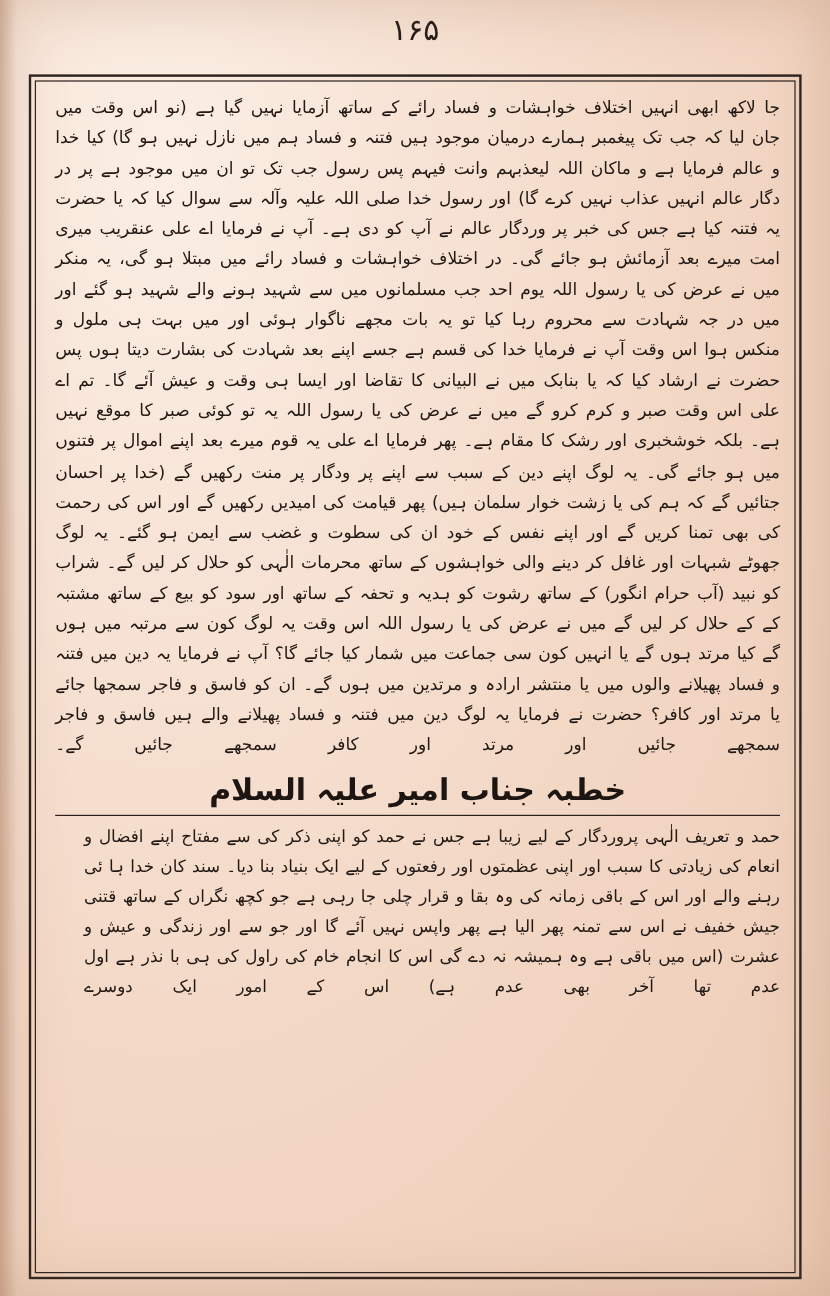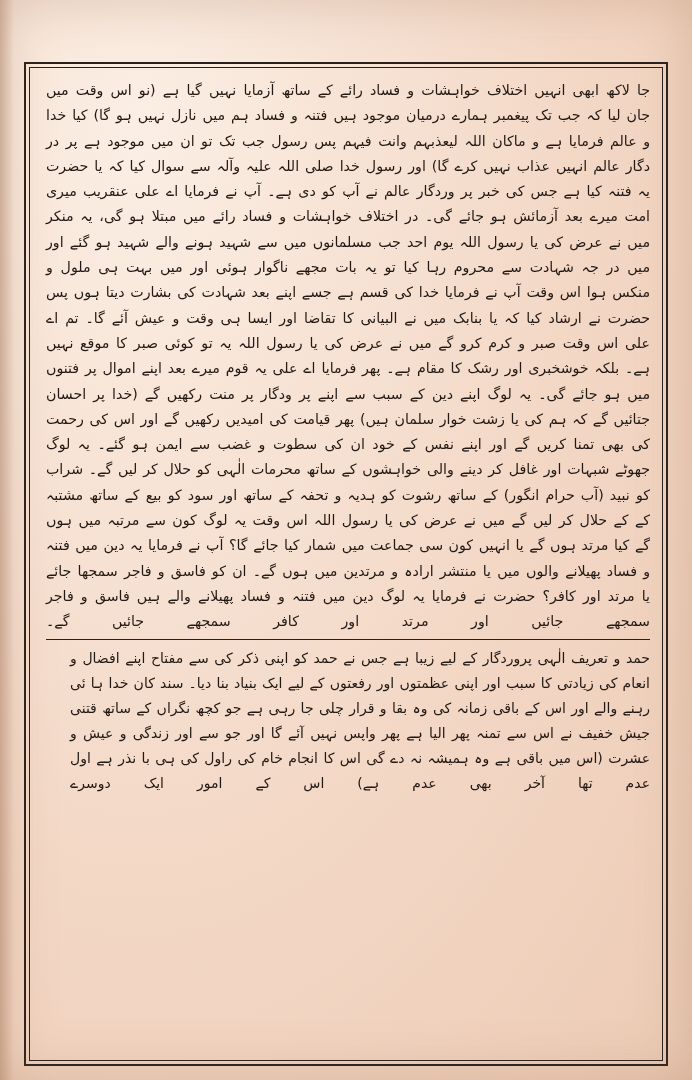--- a/index.html
+++ b/index.html
@@ -112,28 +112,30 @@
     height: 100%;
     background: linear-gradient(to right, rgba(150,100,70,0.35), rgba(150,100,70,0));
     pointer-events: none;
   }
 </style>
 </head>
 <body>
 
 <div class="page">
 
+  <div class="page-number">۱۶۵</div>
 
   <div class="frame-outer">
     <div class="frame-inner">
 
       <div class="body-text">
         <p>جا لاکھ ابھی انہیں اختلاف خواہشات و فساد رائے کے ساتھ آزمایا نہیں گیا ہے (نو اس وقت میں جان لیا کہ جب تک پیغمبر ہمارے درمیان موجود ہیں فتنہ و فساد ہم میں نازل نہیں ہو گا) کیا خدا و عالم فرمایا ہے و ماکان اللہ لیعذبہم وانت فیہم پس رسول جب تک تو ان میں موجود ہے پر در دگار عالم انہیں عذاب نہیں کرے گا) اور رسول خدا صلی اللہ علیہ وآلہ سے سوال کیا کہ یا حضرت یہ فتنہ کیا ہے جس کی خبر پر وردگار عالم نے آپ کو دی ہے۔ آپ نے فرمایا اے علی عنقریب میری امت میرے بعد آزمائش ہو جائے گی۔ در اختلاف خواہشات و فساد رائے میں مبتلا ہو گی، یہ منکر میں نے عرض کی یا رسول اللہ یوم احد جب مسلمانوں میں سے شہید ہونے والے شہید ہو گئے اور میں در جہ شہادت سے محروم رہا کیا تو یہ بات مجھے ناگوار ہوئی اور میں بہت ہی ملول و منکس ہوا اس وقت آپ نے فرمایا خدا کی قسم ہے جسے اپنے بعد شہادت کی بشارت دیتا ہوں پس حضرت نے ارشاد کیا کہ یا بنابک میں نے البیانی کا تقاضا اور ایسا ہی وقت و عیش آئے گا۔ تم اے علی اس وقت صبر و کرم کرو گے میں نے عرض کی یا رسول اللہ یہ تو کوئی صبر کا موقع نہیں ہے۔ بلکہ خوشخبری اور رشک کا مقام ہے۔ پھر فرمایا اے علی یہ قوم میرے بعد اپنے اموال پر فتنوں میں ہو جائے گی۔ یہ لوگ اپنے دین کے سبب سے اپنے پر ودگار پر منت رکھیں گے (خدا پر احسان جتائیں گے کہ ہم کی یا زشت خوار سلمان ہیں) پھر قیامت کی امیدیں رکھیں گے اور اس کی رحمت کی بھی تمنا کریں گے اور اپنے نفس کے خود ان کی سطوت و غضب سے ایمن ہو گئے۔ یہ لوگ جھوٹے شبہات اور غافل کر دینے والی خواہشوں کے ساتھ محرمات الٰہی کو حلال کر لیں گے۔ شراب کو نبید (آب حرام انگور) کے ساتھ رشوت کو ہدیہ و تحفہ کے ساتھ اور سود کو بیع کے ساتھ مشتبہ کے کے حلال کر لیں گے میں نے عرض کی یا رسول اللہ اس وقت یہ لوگ کون سے مرتبہ میں ہوں گے کیا مرتد ہوں گے یا انہیں کون سی جماعت میں شمار کیا جائے گا؟ آپ نے فرمایا یہ دین میں فتنہ و فساد پھیلانے والوں میں یا منتشر ارادہ و مرتدین میں ہوں گے۔ ان کو فاسق و فاجر سمجھا جائے یا مرتد اور کافر؟ حضرت نے فرمایا یہ لوگ دین میں فتنہ و فساد پھیلانے والے ہیں فاسق و فاجر سمجھے جائیں اور مرتد اور کافر سمجھے جائیں گے۔</p>
       </div>
 
+      <div class="section-heading">خطبہ جناب امیر علیہ السلام</div>
 
       <div class="rule"></div>
 
       <div class="sub-text">
         <p>حمد و تعریف الٰہی پروردگار کے لیے زیبا ہے جس نے حمد کو اپنی ذکر کی سے مفتاح اپنے افضال و انعام کی زیادتی کا سبب اور اپنی عظمتوں اور رفعتوں کے لیے ایک بنیاد بنا دیا۔ سند کان خدا ہا ئی رہنے والے اور اس کے باقی زمانہ کی وہ بقا و قرار چلی جا رہی ہے جو کچھ نگراں کے ساتھ قتنی جیش خفیف نے اس سے تمنہ پھر الیا ہے پھر واپس نہیں آئے گا اور جو سے اور زندگی و عیش و عشرت (اس میں باقی ہے وہ ہمیشہ نہ دے گی اس کا انجام خام کی راول کی ہی با نذر ہے اول عدم تھا آخر بھی عدم ہے) اس کے امور ایک دوسرے</p>
       </div>
 
     </div>
   </div>
 

